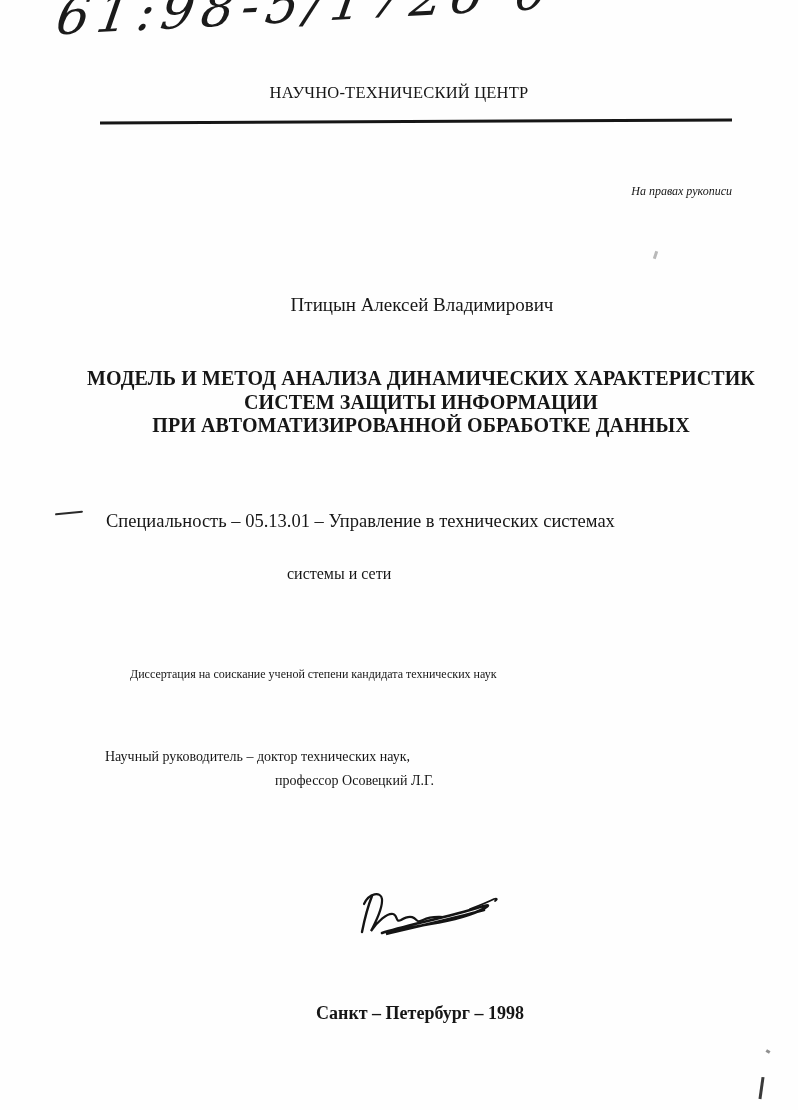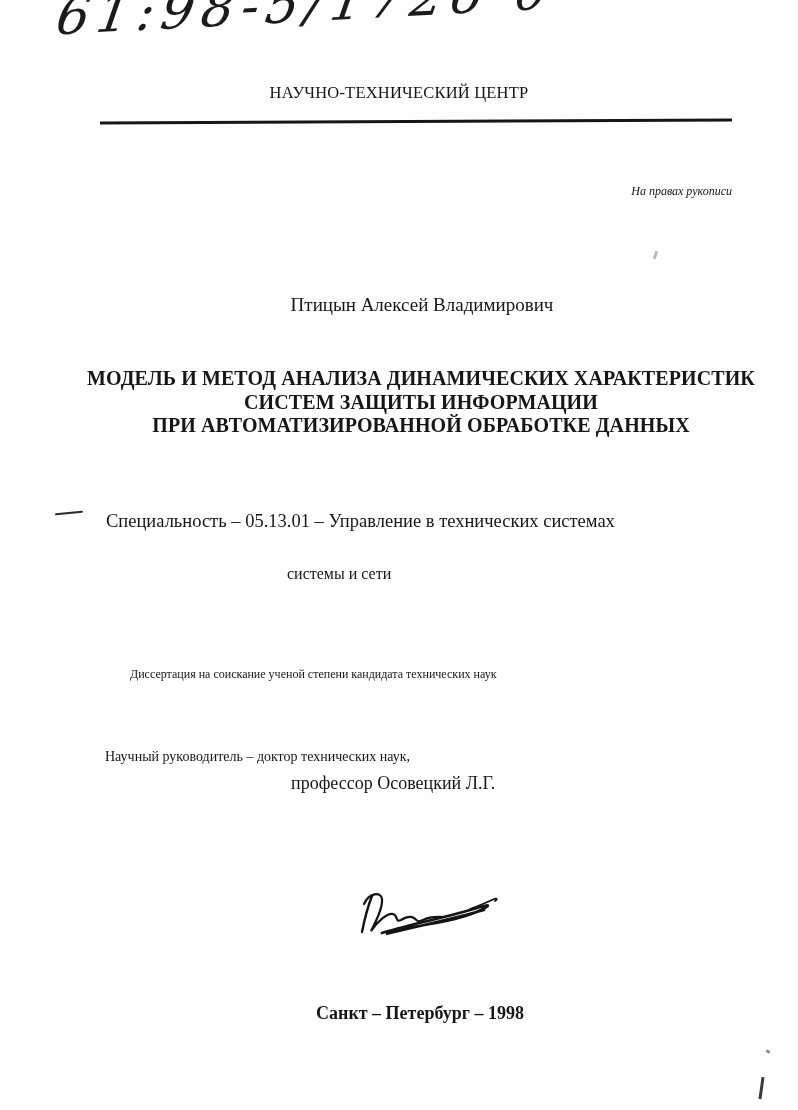--- a/index.html
+++ b/index.html
@@ -80,21 +80,21 @@
     letter-spacing: 0.1px;
   }
 
   .spec-1 { left: 106px; top: 511px; font-size: 18.5px; }
   .spec-2 { left: 106px; top: 538px; font-size: 18.5px; }
   .spec-3 { left: 287px; top: 565px; font-size: 16px; }
 
   .degree { left: 130px; top: 667px; font-size: 12px; }
 
   .advisor-1 { left: 105px; top: 749px; font-size: 14px; }
-  .advisor-2 { left: 291px; top: 773px; font-size: 18px; }
+  .advisor-2 { left: 275px; top: 773px; font-size: 14px; }
 
   .signature { left: 352px; top: 880px; }
 
   .city-year {
     left: 0; right: 0;
     top: 1003px;
     text-align: center;
     font-weight: bold;
     font-size: 18px;
     transform: translateX(21px);

